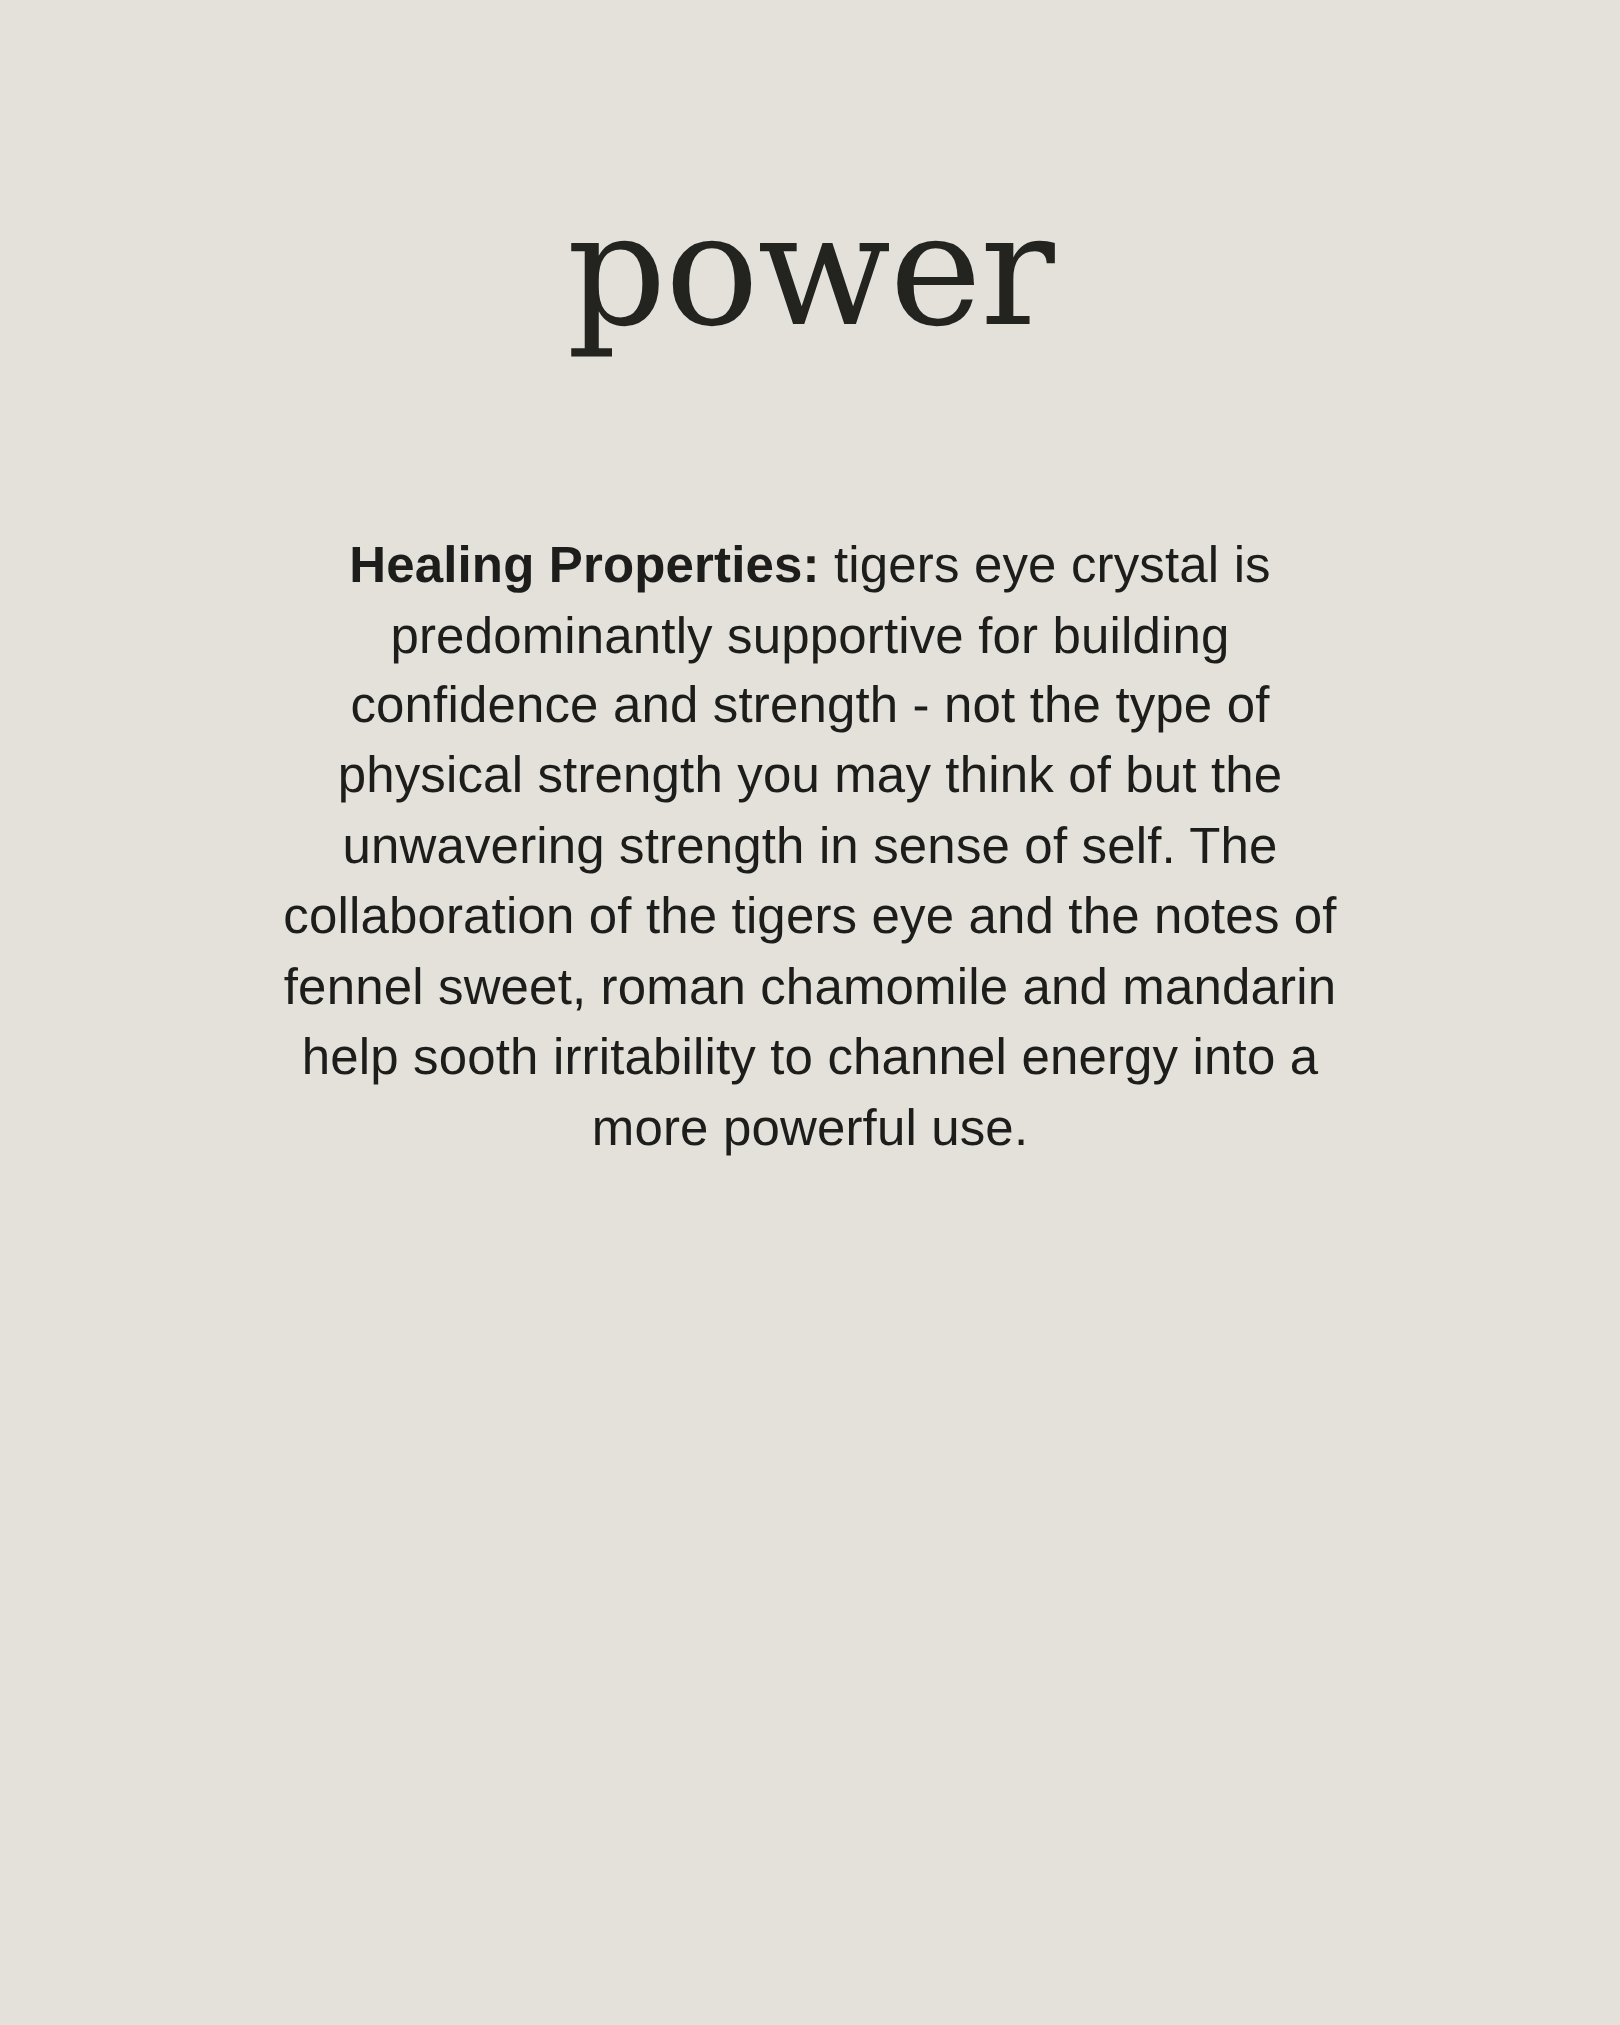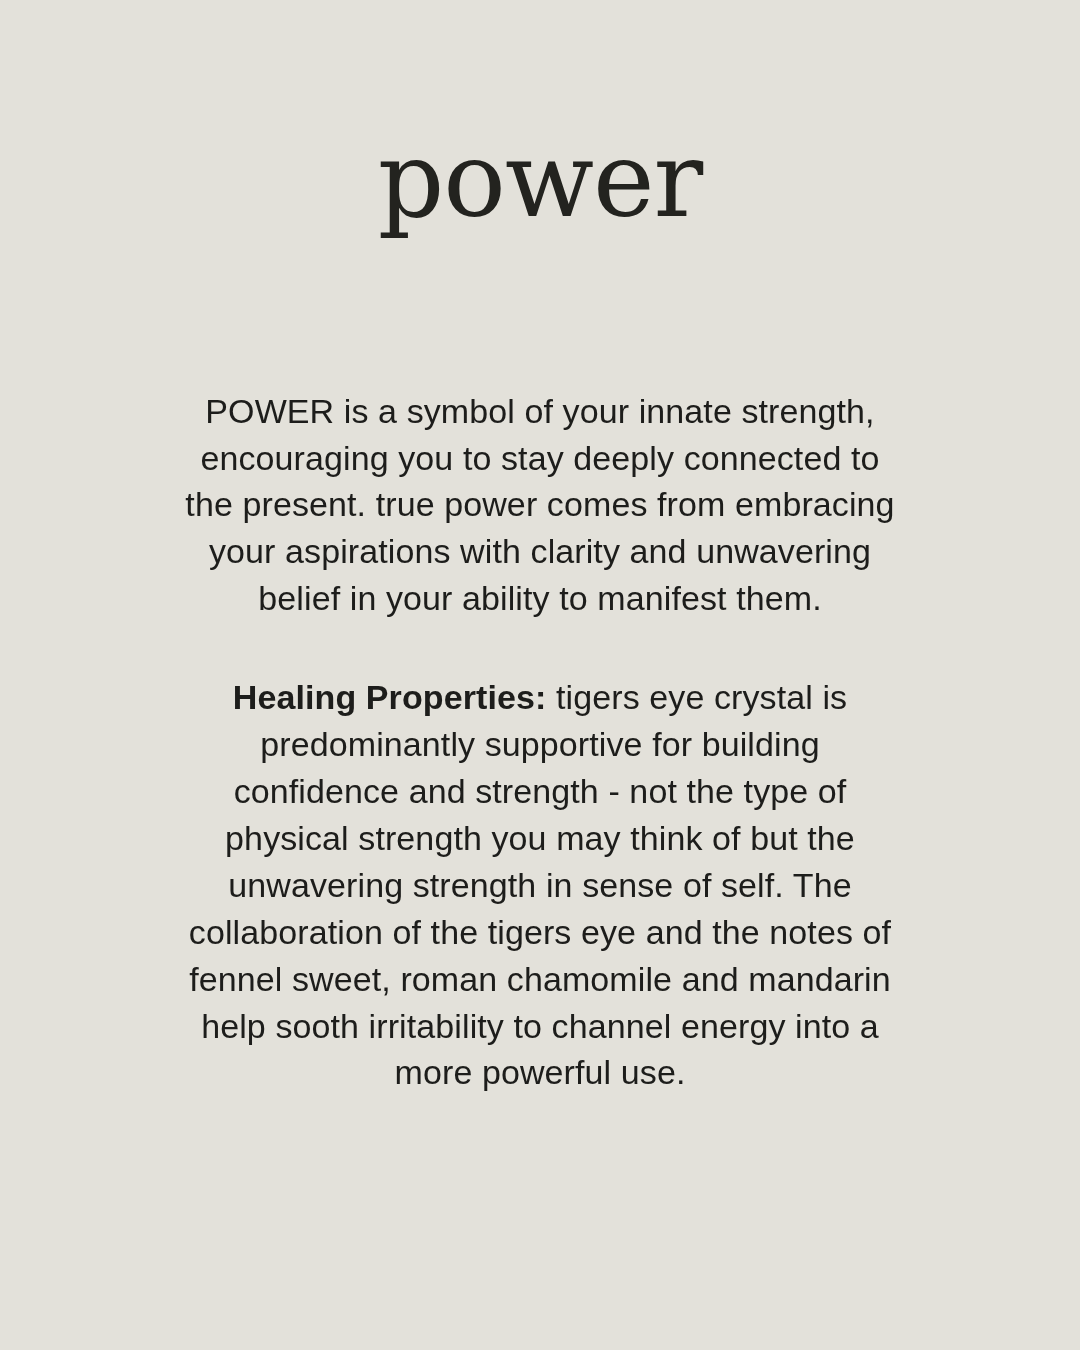--- a/index.html
+++ b/index.html
@@ -60,20 +60,19 @@
 </style>
 </head>
 <body>
 
 <div class="page">
 
   <h1 class="brand-title">power</h1>
 
   <div class="body-block">
 
-    <p class="intro">POWER is a symbol of your innate strength, encouraging you to stay deeply connected to the present. true power comes from embracing your aspirations with clarity and unwavering belief in your ability to manifest them.</p>
 
     <p class="healing">
       <span class="healing-label">Healing Properties:</span><span> tigers eye crystal is predominantly supportive for building confidence and strength - not the type of physical strength you may think of but the unwavering strength in sense of self. The collaboration of the tigers eye and the notes of fennel sweet, roman chamomile and mandarin help sooth irritability to channel energy into a more powerful use.</span>
     </p>
 
   </div>
 </div>
 
 </body></html>

